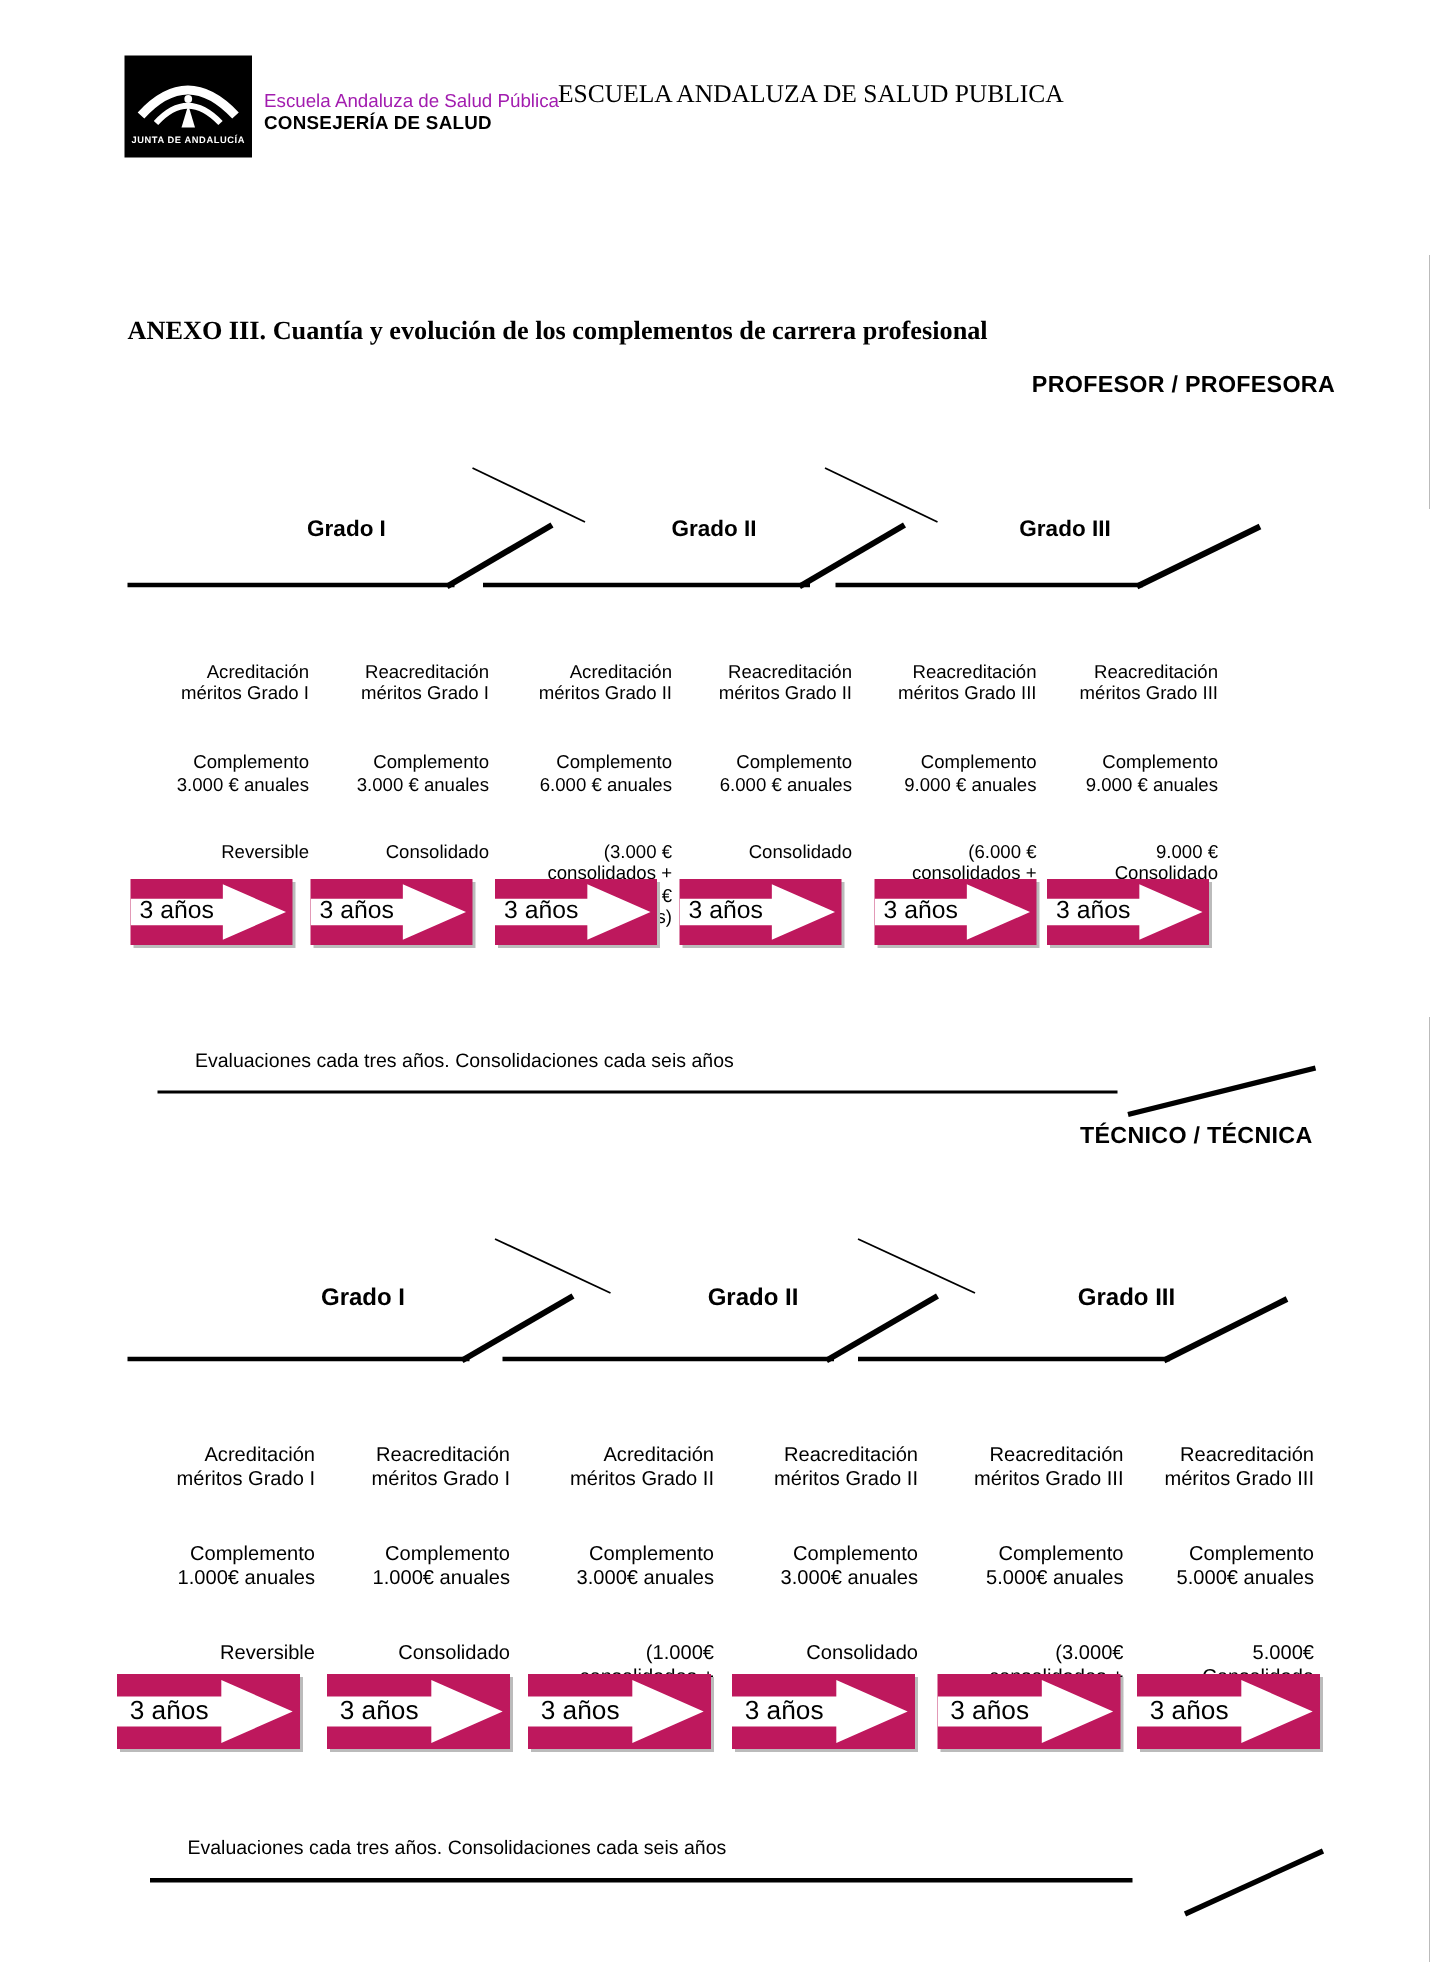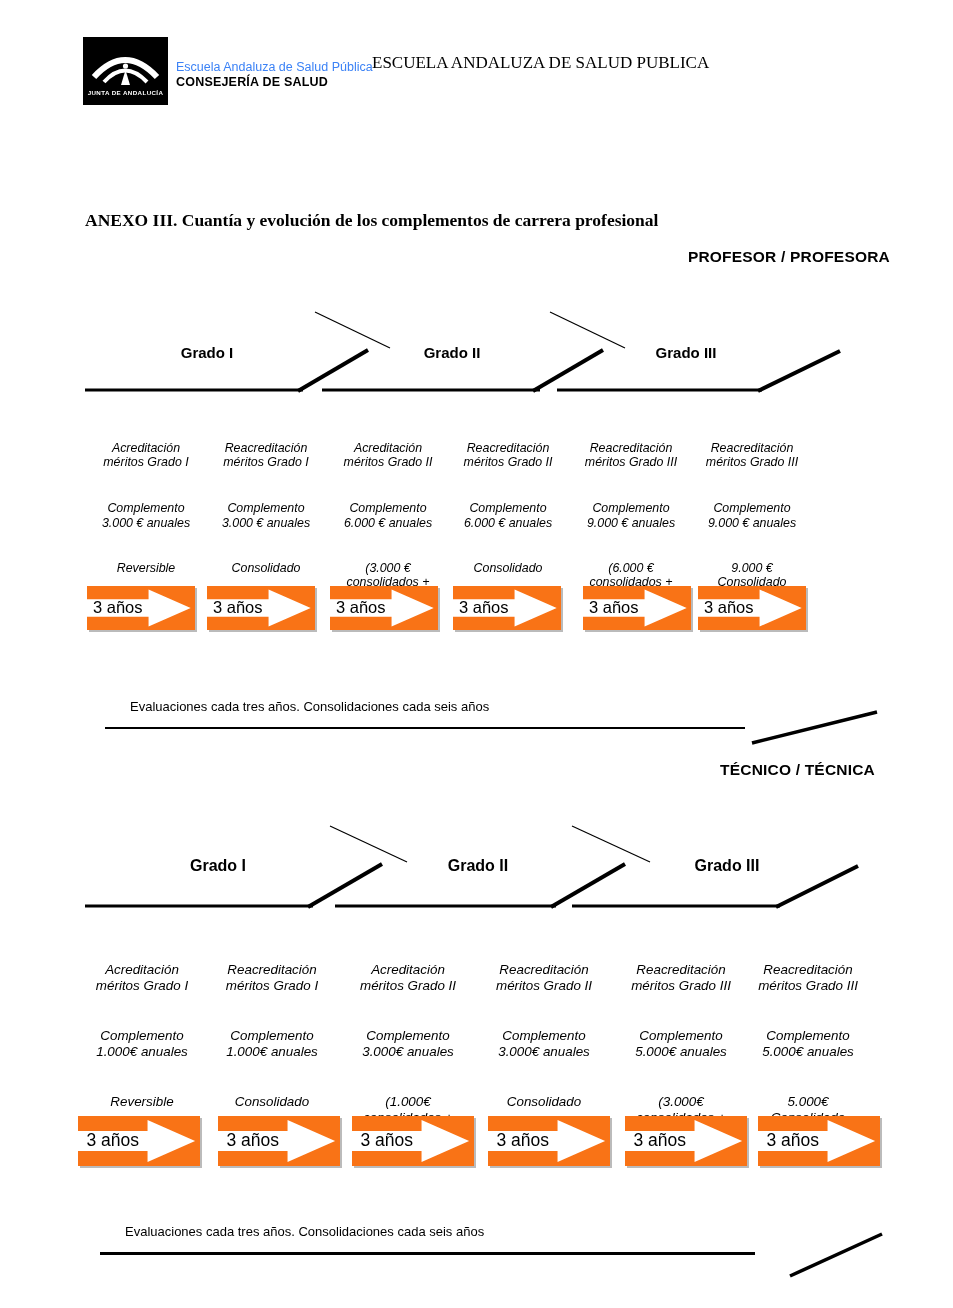--- a/index.html
+++ b/index.html
@@ -7,47 +7,47 @@
   body { width:953px; }
   .page {
     position:relative; width:953px; height:1308px; background:#fff;
     font-family:"Liberation Sans", sans-serif; color:#000; overflow:hidden;
   }
   .abs { position:absolute; }
 
   
   .logo { left:83px; top:37px; width:85px; height:68px; background:#000; }
   .org { left:176px; top:60px; line-height:15px; }
-  .org-l1 { font-size:12.5px; color:#3b82f6; }
+  .org-l1 { font-size:12.5px; color:#a21caf; }
   .org-l2 { font-size:12.5px; font-weight:bold; letter-spacing:.2px; }
   .doctitle { left:372px; top:52px; font-family:"Liberation Serif", serif;
     font-size:17px; line-height:22px; }
 
   .anexo { left:85px; top:210px; font-family:"Liberation Serif", serif;
     font-weight:bold; font-size:17.5px; }
 
   .role { font-weight:bold; font-size:15.5px; letter-spacing:.2px; text-align:right; }
   .role1 { left:0; right:63px; top:248px; }
-  .role2 { left:12px; right:78px; top:749px;margin-top:12px; }
+  .role2 { left:12px; right:78px; top:749px; }
 
   svg.lines { left:0; position:absolute; }
   .ln { stroke:#000; fill:none; }
 
-  .grade { font-weight:bold; font-size:15px; transform:translateX(-50%); white-space:nowrap; }
+  .grade { font-weight:bold; font-size:15px; transform:translateX(-50%); white-space:nowrap;margin-left:24px; }
   .grade2 { font-size:16px; }
 
-  .col { transform:translateX(-50%); text-align:center; white-space:pre-line;font-style:italic; }
+  .col { transform:translateX(-50%); text-align:right; white-space:pre-line; }
   .col1 { width:120px; font-size:12.4px; line-height:14.5px; }
   .col2 { width:136px; font-size:13.4px; line-height:16px; }
   .cell-comp  { margin-top:17px; }
   .cell-stat  { margin-top:16px; }
   .col2 .cell-comp { margin-top:18px; }
   .col2 .cell-stat { margin-top:18px; }
 
-  .arrow { position:absolute; background:#f97316; box-shadow:2px 2px 0 #bbb; }
+  .arrow { position:absolute; background:#be185d; box-shadow:2px 2px 0 #bbb; }
   .arrow .white { position:absolute; inset:0; background:#fff;
     clip-path:polygon(0% 30%, 57% 30%, 57% 8%, 96% 50%, 57% 92%, 57% 70%, 0% 70%); }
   .arrow span { position:absolute; left:0; width:57%; top:50%;
     transform:translateY(-52%); text-align:center; font-size:16.5px; }
   .arrow.a1 { width:108px; height:44px; top:586px; }
   .arrow.a2 { width:122px; height:50px; top:1116px; }
   .arrow.a2 span { font-size:17.5px; }
 
   .evalnote { font-size:13px; white-space:nowrap; }
   .rule { background:#000; }

